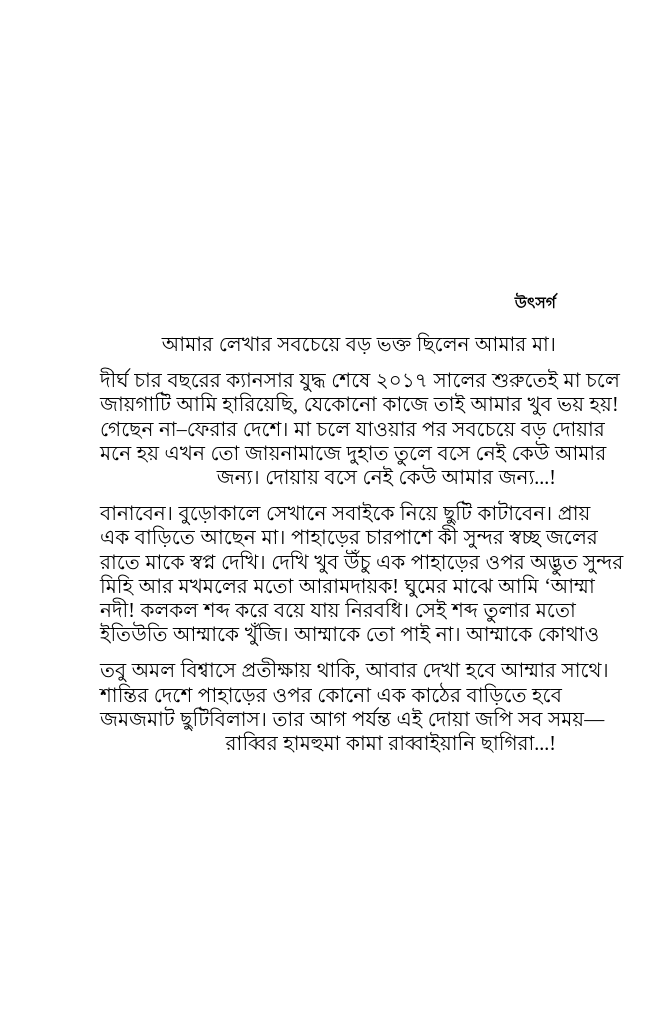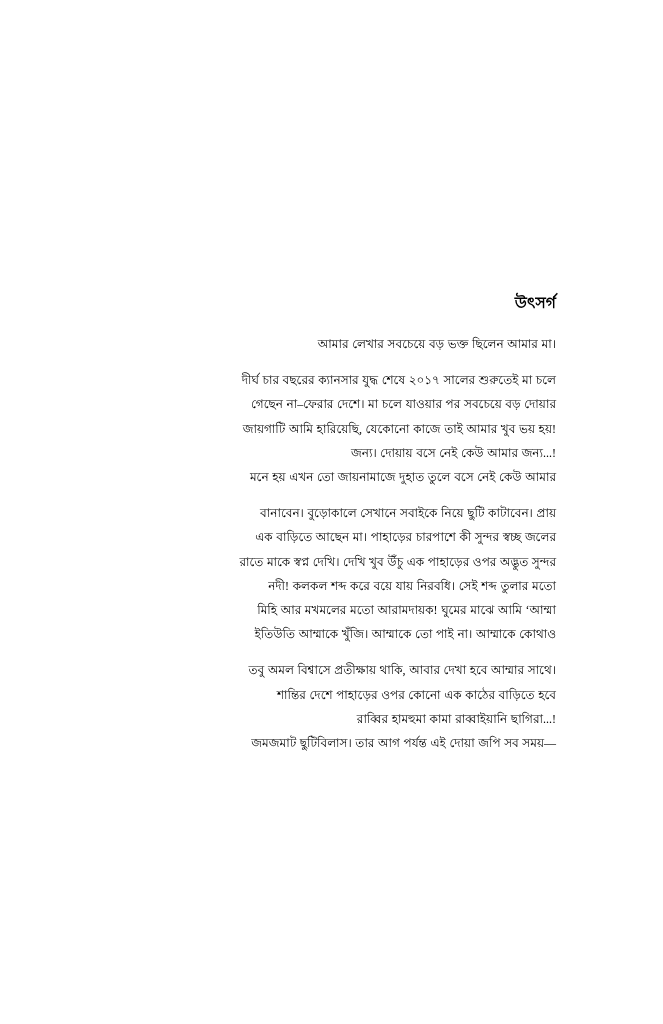--- a/index.html
+++ b/index.html
@@ -39,21 +39,21 @@
     font-size: 15.5px;
     font-weight: 700;
     line-height: 22px;
     margin: 0 0 18px 0;
     text-align: right;
     letter-spacing: 0.1px;
   }
 
   .para {
     margin: 0 0 12px 0;
-    font-size: 12px;
+    font-size: 20px;
     line-height: 24.2px;
     text-align: right;
     word-spacing: 0.6px;
   }
 
   .para:last-child {
     margin-bottom: 12px;
   }
 
   
@@ -70,36 +70,36 @@
   <div class="content">
 
     <h1 class="dedication-title">উৎসর্গ</h1>
 
     <p class="para">
       <span class="line">আমার লেখার সবচেয়ে বড় ভক্ত ছিলেন আমার মা।</span>
     </p>
 
     <p class="para">
       <span class="line">দীর্ঘ চার বছরের ক্যানসার যুদ্ধ শেষে ২০১৭ সালের শুরুতেই মা চলে</span>
+      <span class="line">জায়গাটি আমি হারিয়েছি, যেকোনো কাজে তাই আমার খুব ভয় হয়!</span>
       <span class="line">গেছেন না–ফেরার দেশে। মা চলে যাওয়ার পর সবচেয়ে বড় দোয়ার</span>
-      <span class="line">জায়গাটি আমি হারিয়েছি, যেকোনো কাজে তাই আমার খুব ভয় হয়!</span>
+      <span class="line">মনে হয় এখন তো জায়নামাজে দুহাত তুলে বসে নেই কেউ আমার</span>
       <span class="line">জন্য। দোয়ায় বসে নেই কেউ আমার জন্য...!</span>
-      <span class="line">মনে হয় এখন তো জায়নামাজে দুহাত তুলে বসে নেই কেউ আমার</span>
     </p>
 
     <p class="para">
       <span class="line">বানাবেন। বুড়োকালে সেখানে সবাইকে নিয়ে ছুটি কাটাবেন। প্রায়</span>
       <span class="line">এক বাড়িতে আছেন মা। পাহাড়ের চারপাশে কী সুন্দর স্বচ্ছ জলের</span>
       <span class="line">রাতে মাকে স্বপ্ন দেখি। দেখি খুব উঁচু এক পাহাড়ের ওপর অদ্ভুত সুন্দর</span>
+      <span class="line">মিহি আর মখমলের মতো আরামদায়ক! ঘুমের মাঝে আমি ‘আম্মা</span>
       <span class="line">নদী! কলকল শব্দ করে বয়ে যায় নিরবধি। সেই শব্দ তুলার মতো</span>
-      <span class="line">মিহি আর মখমলের মতো আরামদায়ক! ঘুমের মাঝে আমি ‘আম্মা</span>
       <span class="line">ইতিউতি আম্মাকে খুঁজি। আম্মাকে তো পাই না। আম্মাকে কোথাও</span>
     </p>
 
     <p class="para">
       <span class="line">তবু অমল বিশ্বাসে প্রতীক্ষায় থাকি, আবার দেখা হবে আম্মার সাথে।</span>
       <span class="line">শান্তির দেশে পাহাড়ের ওপর কোনো এক কাঠের বাড়িতে হবে</span>
+      <span class="line">জমজমাট ছুটিবিলাস। তার আগ পর্যন্ত এই দোয়া জপি সব সময়—</span>
       <span class="line">রাব্বির হামহুমা কামা রাব্বাইয়ানি ছাগিরা...!</span>
-      <span class="line">জমজমাট ছুটিবিলাস। তার আগ পর্যন্ত এই দোয়া জপি সব সময়—</span>
     </p>
 
   </div>
 </div>
 
 </body></html>

